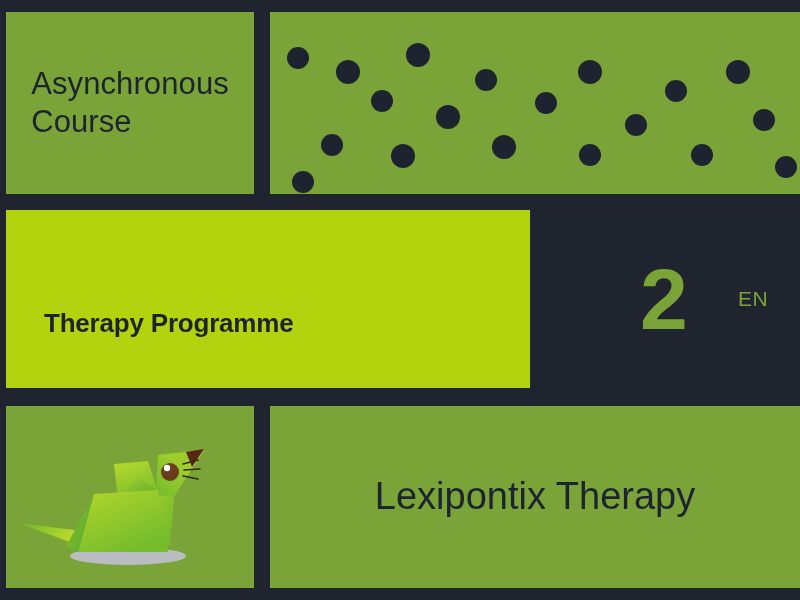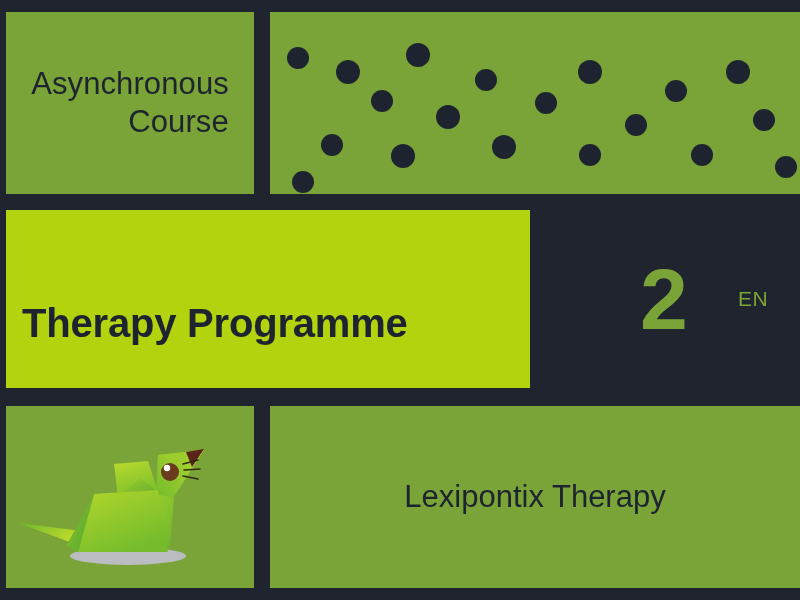--- a/index.html
+++ b/index.html
@@ -28,21 +28,21 @@
 
   
   #tile-async {
     left:6px; top:12px;
     width:248px; height:182px;
   }
   #tile-async .label {
     color:#1d2430;
     font-size:31px;
     line-height:1.22;
-    text-align:right;
+    text-align:left;
     font-weight:400;
     letter-spacing:0.1px;
     padding:0 8px;
   }
 
   
   #tile-dots {
     left:270px; top:12px;
     width:530px; height:182px;
     overflow:hidden;
@@ -53,24 +53,24 @@
   #banner {
     position:absolute;
     left:6px; top:210px;
     width:524px; height:178px;
     background:#b4d30f;
     display:flex;
     align-items:center;
   }
   #banner .title {
     color:#1d2430;
-    font-size:40px;
+    font-size:26px;
     font-weight:700;
     letter-spacing:-0.2px;
-    padding-left:16px;
+    padding-left:38px;
     white-space:nowrap;
     margin-top:48px;
   }
 
   
   #meta {
     position:absolute;
     left:530px; top:210px;
     width:270px; height:178px;
   }
@@ -100,21 +100,21 @@
   }
   #tile-mascot svg { display:block; width:100%; height:100%; }
 
   
   #tile-name {
     left:270px; top:406px;
     width:530px; height:182px;
   }
   #tile-name .label {
     color:#1d2430;
-    font-size:31px;
+    font-size:38px;
     line-height:1.24;
     text-align:center;
     font-weight:400;
     padding:0 40px;
   }
 </style>
 </head>
 <body>
 
 <div id="stage">

